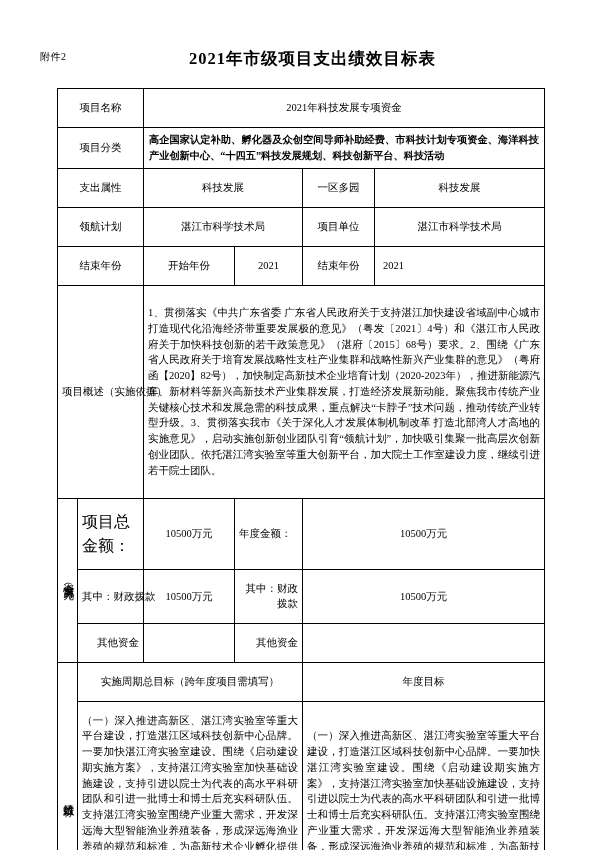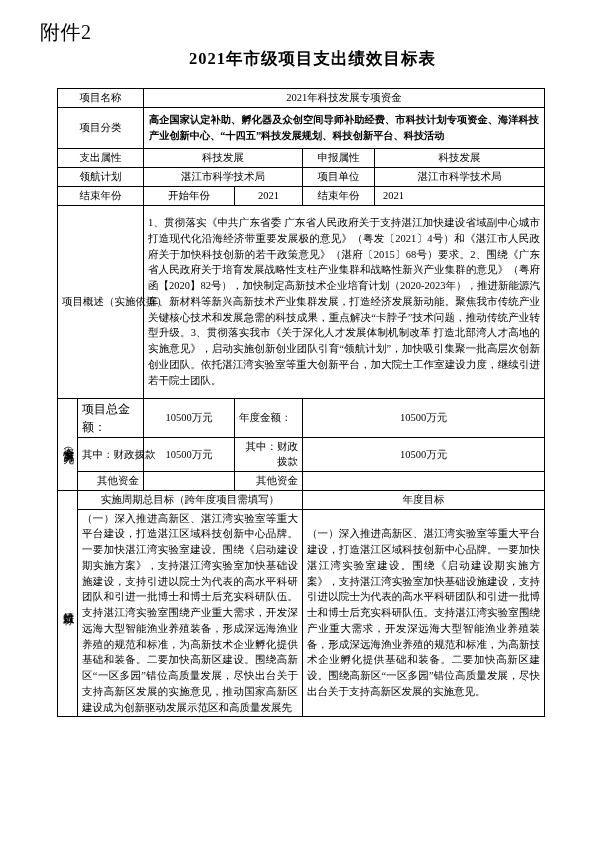--- a/index.html
+++ b/index.html
@@ -6,40 +6,40 @@
   body{
     width:601px;height:850px;
     background:#ffffff;
     font-family:"Liberation Serif","DejaVu Serif",serif;
     color:#000;
     overflow:hidden;
   }
   .page{position:relative;width:601px;height:850px;}
 
   .attach-no{
-    position:absolute;left:40px;top:19px;
-    font-size:20px;letter-spacing:.5px;text-align:right;
+    position:absolute;left:40px;top:50px;
+    font-size:10px;letter-spacing:.5px;text-align:right;
   }
   .doc-title{
     position:absolute;left:0;top:48px;width:601px;
     text-align:center;
     font-size:16.5px;font-weight:bold;letter-spacing:1px;
     padding-left:24px;box-sizing:border-box;
   }
 
   table.main{
     position:absolute;left:57px;top:88px;
     width:487px;
     border-collapse:collapse;
     table-layout:fixed;
   }
   table.main td{
     border:1px solid #000;
     vertical-align:middle;
-    padding:1px 4px;
+    padding:11px 4px;
     font-size:10.5px;
     line-height:1.5;
   }
   .lbl{text-align:center;font-size:11px;white-space:nowrap;}
   .val{text-align:center;font-size:11px;margin-top:31px;}
   .just{text-align:justify;text-align-last:left;}
 
   
   .vlabel{
     width:20px;
@@ -106,21 +106,21 @@
       </tr>
 
       <tr>
         <td class="lbl" colspan="2">项目分类</td>
         <td class="just" colspan="4" style="font-size:10.2px;line-height:1.6;padding:4px 5px;font-weight:bold;">高企国家认定补助、孵化器及众创空间导师补助经费、市科技计划专项资金、海洋科技产业创新中心、“十四五”科技发展规划、科技创新平台、科技活动</td>
       </tr>
 
       <tr>
         <td class="lbl" colspan="2">支出属性</td>
         <td class="val" colspan="2">科技发展</td>
-        <td class="lbl">申报属性</td>
+        <td class="lbl">一区多园</td>
         <td class="val">科技发展</td>
       </tr>
 
       <tr>
         <td class="lbl" colspan="2">领航计划</td>
         <td class="val" colspan="2">湛江市科学技术局</td>
         <td class="lbl">项目单位</td>
         <td class="val">湛江市科学技术局</td>
       </tr>
 
@@ -132,21 +132,21 @@
         <td class="val" style="text-align:left;padding-left:8px;">2021</td>
       </tr>
 
       <tr>
         <td class="lbl desc-pad" colspan="2" style="font-size:10.5px;">项目概述（实施依据）</td>
         <td class="desc" colspan="4">1、贯彻落实《中共广东省委 广东省人民政府关于支持湛江加快建设省域副中心城市打造现代化沿海经济带重要发展极的意见》（粤发〔2021〕4号）和《湛江市人民政府关于加快科技创新的若干政策意见》（湛府〔2015〕68号）要求。2、围绕《广东省人民政府关于培育发展战略性支柱产业集群和战略性新兴产业集群的意见》（粤府函【2020】82号），加快制定高新技术企业培育计划（2020-2023年），推进新能源汽车、新材料等新兴高新技术产业集群发展，打造经济发展新动能。聚焦我市传统产业关键核心技术和发展急需的科技成果，重点解决“卡脖子”技术问题，推动传统产业转型升级。3、贯彻落实我市《关于深化人才发展体制机制改革 打造北部湾人才高地的实施意见》，启动实施创新创业团队引育“领航计划”，加快吸引集聚一批高层次创新创业团队。依托湛江湾实验室等重大创新平台，加大院士工作室建设力度，继续引进若干院士团队。</td>
       </tr>
 
       <tr>
         <td class="vlabel" rowspan="3"><span>资金情况（万元）</span></td>
-        <td style="text-align:left;font-size:12px;">项目总金额：</td>
+        <td style="text-align:left;font-size:16px;">项目总金额：</td>
         <td class="val">10500万元</td>
         <td style="text-align:left;font-size:10.5px;">年度金额：</td>
         <td class="val" colspan="2">10500万元</td>
       </tr>
 
       <tr>
         <td class="rtl-right nowrapcell" style="font-size:10.5px;">其中：财政拨款</td>
         <td class="val">10500万元</td>
         <td class="rtl-right" style="font-size:10.5px;">其中：财政拨款</td>
         <td class="val" colspan="2">10500万元</td>

